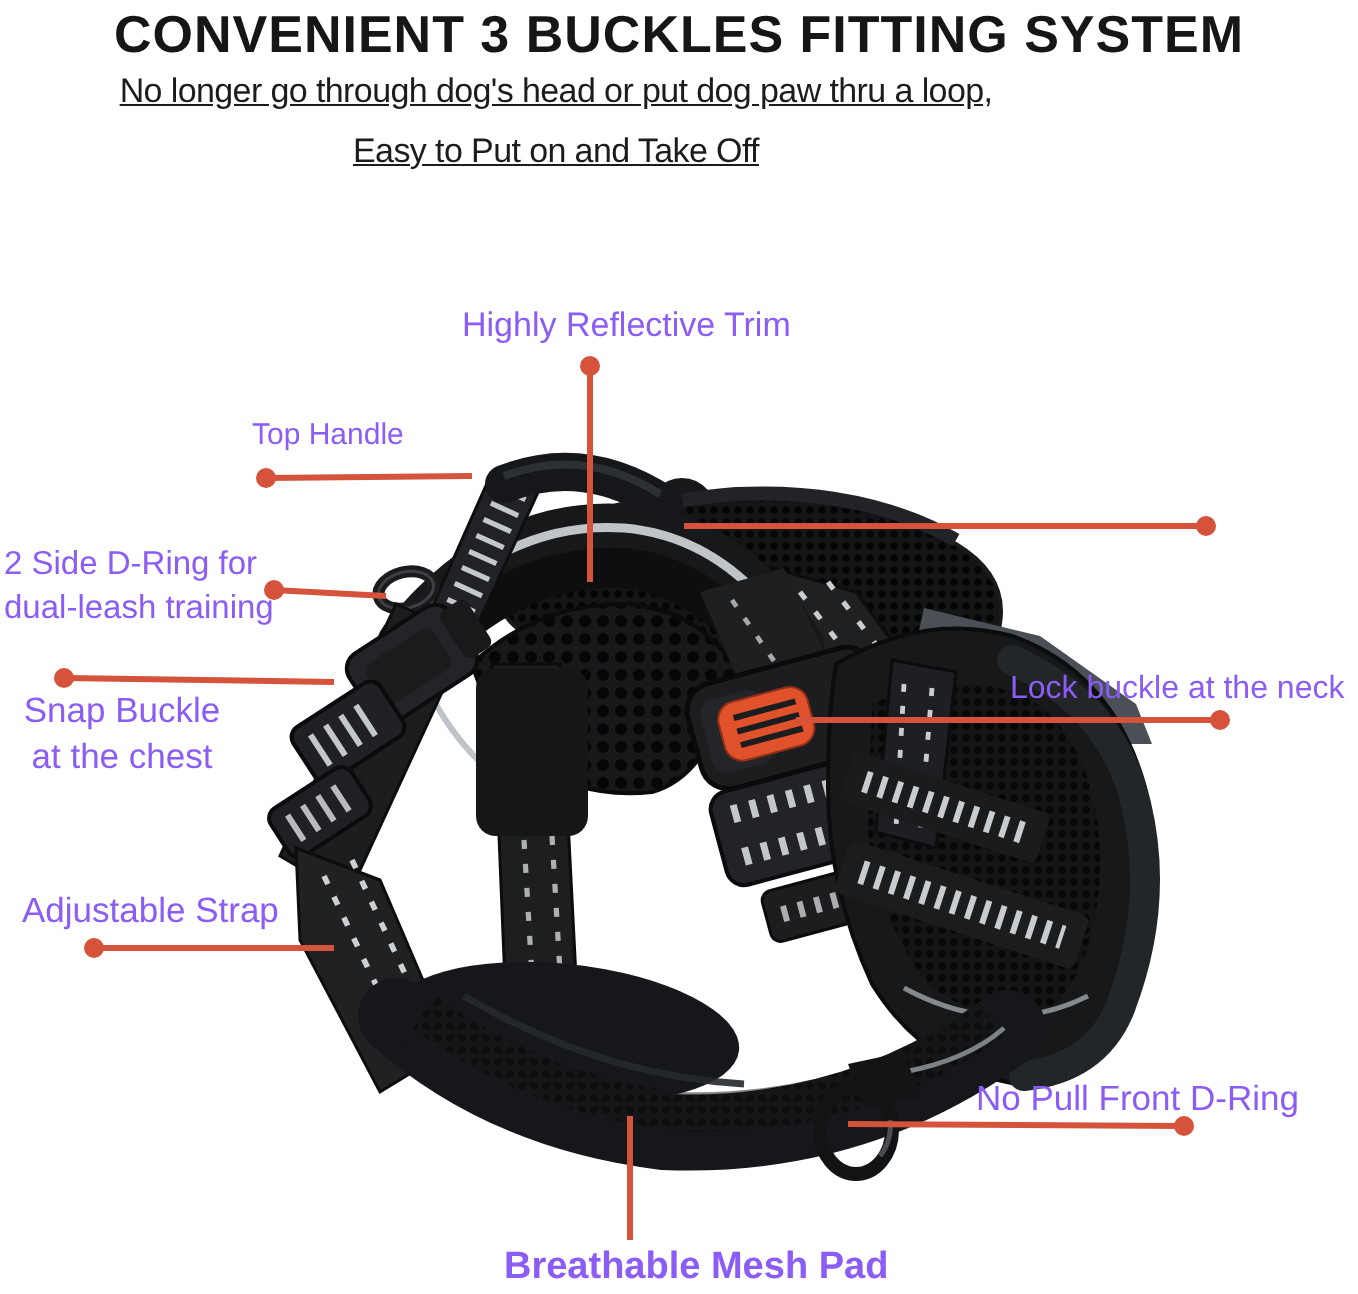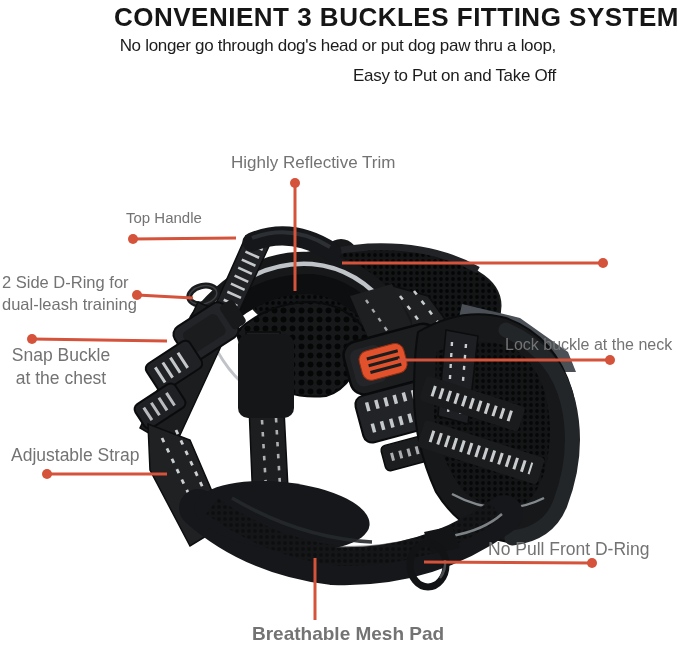--- a/index.html
+++ b/index.html
@@ -1,29 +1,29 @@
 <!DOCTYPE html>
 <html><head>
 <meta charset="utf-8">
 <style>
   html,body{margin:0;padding:0;background:#fff;}
   .stage{
     position:relative;width:679px;height:647px;background:#fff;overflow:hidden;
     font-family:"Liberation Sans", sans-serif;color:#1d1d1d;
   }
   .title{
-    position:absolute;top:2px;left:0;right:0;margin:0;text-align:right;
+    position:absolute;top:2px;left:0;right:0;margin:0;text-align:center;
     font-size:26px;font-weight:bold;letter-spacing:.5px;color:#161616;white-space:nowrap;
   }
   .subtitle{
-    position:absolute;top:31px;left:0;width:556px;text-align:right;
-    font-size:17px;line-height:30px;letter-spacing:-.3px;color:#1c1c1c;
+    position:absolute;top:31px;left:0;width:556px;text-align:center;
+    font-size:17px;line-height:30px;letter-spacing:-.3px;color:#1c1c1c;text-decoration:underline;
   }
   .art{position:absolute;left:0;top:0;width:679px;height:647px;}
-  .label{position:absolute;white-space:nowrap;color:#737373;}
+  .label{position:absolute;white-space:nowrap;color:#8b5cf6;}
   .lbl-reflective{left:231px;top:153px;font-size:17px;}
   .lbl-top-handle{left:126px;top:209px;font-size:15px;}
   .lbl-leash-hook{left:431px;top:233px;font-size:18px;}
   .lbl-d-ring{left:2px;top:271px;font-size:16.5px;line-height:22px;}
   .lbl-snap{left:4px;top:344px;width:114px;text-align:center;font-size:17.5px;line-height:23px;}
   .lbl-lock{left:505px;top:336px;font-size:16px;}
   .lbl-adjustable{left:11px;top:445px;font-size:17.5px;}
   .lbl-no-pull{left:488px;top:539px;font-size:17.5px;}
   .lbl-breathable{left:252px;top:623px;font-size:19px;font-weight:bold;}
 </style>

